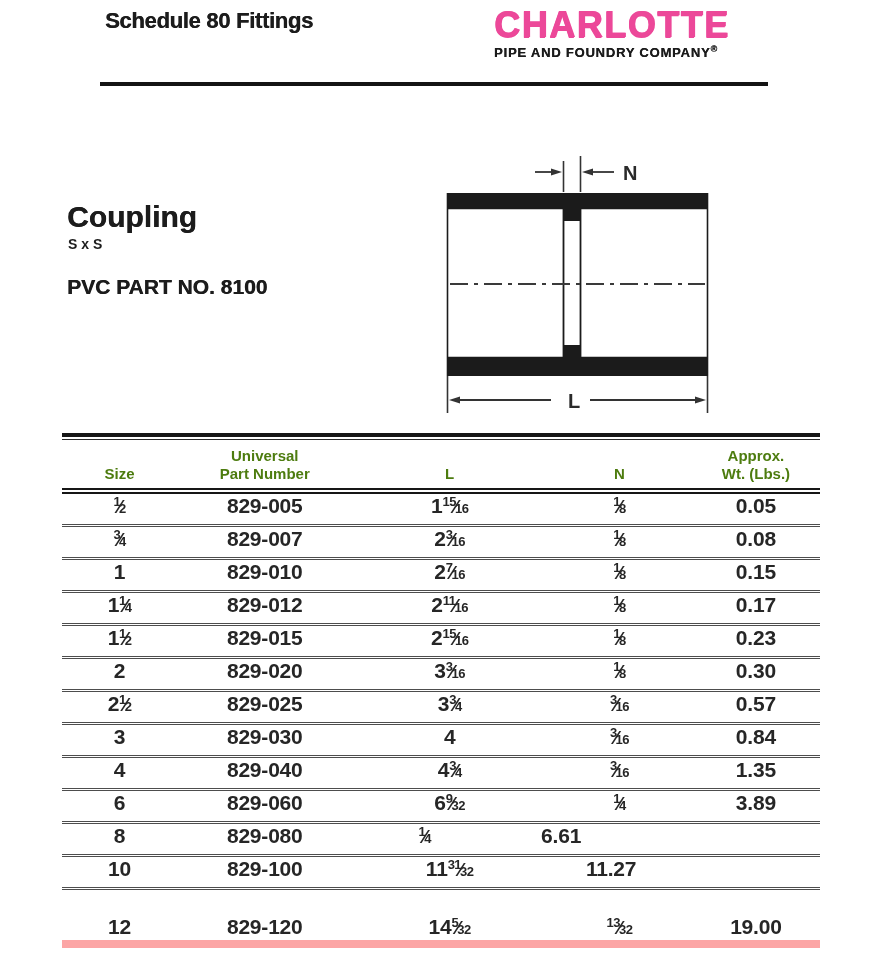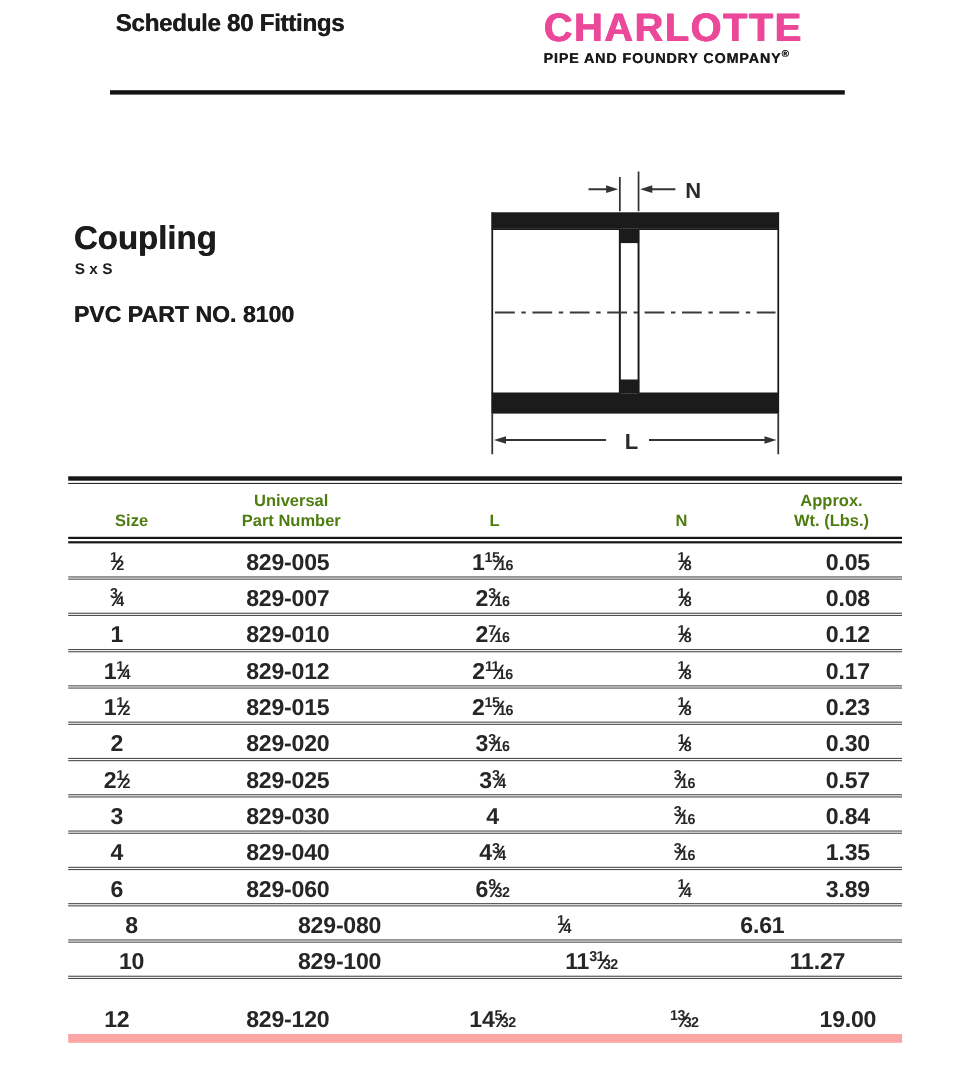--- a/index.html
+++ b/index.html
@@ -53,23 +53,22 @@
   .thead { display:flex; height:48px; }
   .hcell {
     display:flex; flex-direction:column; justify-content:flex-end;
     text-align:center; padding-bottom:5px;
     font-size:15px; font-weight:bold; color:#4d7c0f; line-height:18px;
   }
   .h1,.h2 { display:block; }
   .c0 { width:15.2%; } .c1 { width:23.1%; } .c2 { width:25.7%; }
   .c3 { width:19.1%; } .c4 { width:16.9%; }
   .trow {
-    display:flex; height:33px; align-items:flex-end; box-sizing:border-box;
+    display:flex; height:33px; align-items:flex-start; box-sizing:border-box;
     border-bottom:3px double #4d4d4d;
-    gap:44px;
   }
   .trow:last-child { border-bottom:8px solid #fca5a5;margin-top:25px; }
   .tcell {
     text-align:center; font-size:21px; font-weight:600; color:#262626;
     letter-spacing:-0.2px;
   }
   
   .fw  { }
   .fn  { font-size:13px; vertical-align:7px; letter-spacing:-0.5px; }
   .fsl { font-size:19px; margin:0 -2px; }
@@ -167,21 +166,21 @@
           <div class="tcell c1"><span>829-007</span></div>
           <div class="tcell c2"><span><span class="fw">2</span><span class="fn">3</span><span class="fsl">⁄</span><span class="fd">16</span></span></div>
           <div class="tcell c3"><span><span class="fn">1</span><span class="fsl">⁄</span><span class="fd">8</span></span></div>
           <div class="tcell c4"><span>0.08</span></div>
         </div>
         <div class="trow">
           <div class="tcell c0"><span>1</span></div>
           <div class="tcell c1"><span>829-010</span></div>
           <div class="tcell c2"><span><span class="fw">2</span><span class="fn">7</span><span class="fsl">⁄</span><span class="fd">16</span></span></div>
           <div class="tcell c3"><span><span class="fn">1</span><span class="fsl">⁄</span><span class="fd">8</span></span></div>
-          <div class="tcell c4"><span>0.12</span></div>
+          <div class="tcell c4"><span>0.15</span></div>
         </div>
         <div class="trow">
           <div class="tcell c0"><span><span class="fw">1</span><span class="fn">1</span><span class="fsl">⁄</span><span class="fd">4</span></span></div>
           <div class="tcell c1"><span>829-012</span></div>
           <div class="tcell c2"><span><span class="fw">2</span><span class="fn">11</span><span class="fsl">⁄</span><span class="fd">16</span></span></div>
           <div class="tcell c3"><span><span class="fn">1</span><span class="fsl">⁄</span><span class="fd">8</span></span></div>
           <div class="tcell c4"><span>0.17</span></div>
         </div>
         <div class="trow">
           <div class="tcell c0"><span><span class="fw">1</span><span class="fn">1</span><span class="fsl">⁄</span><span class="fd">2</span></span></div>

